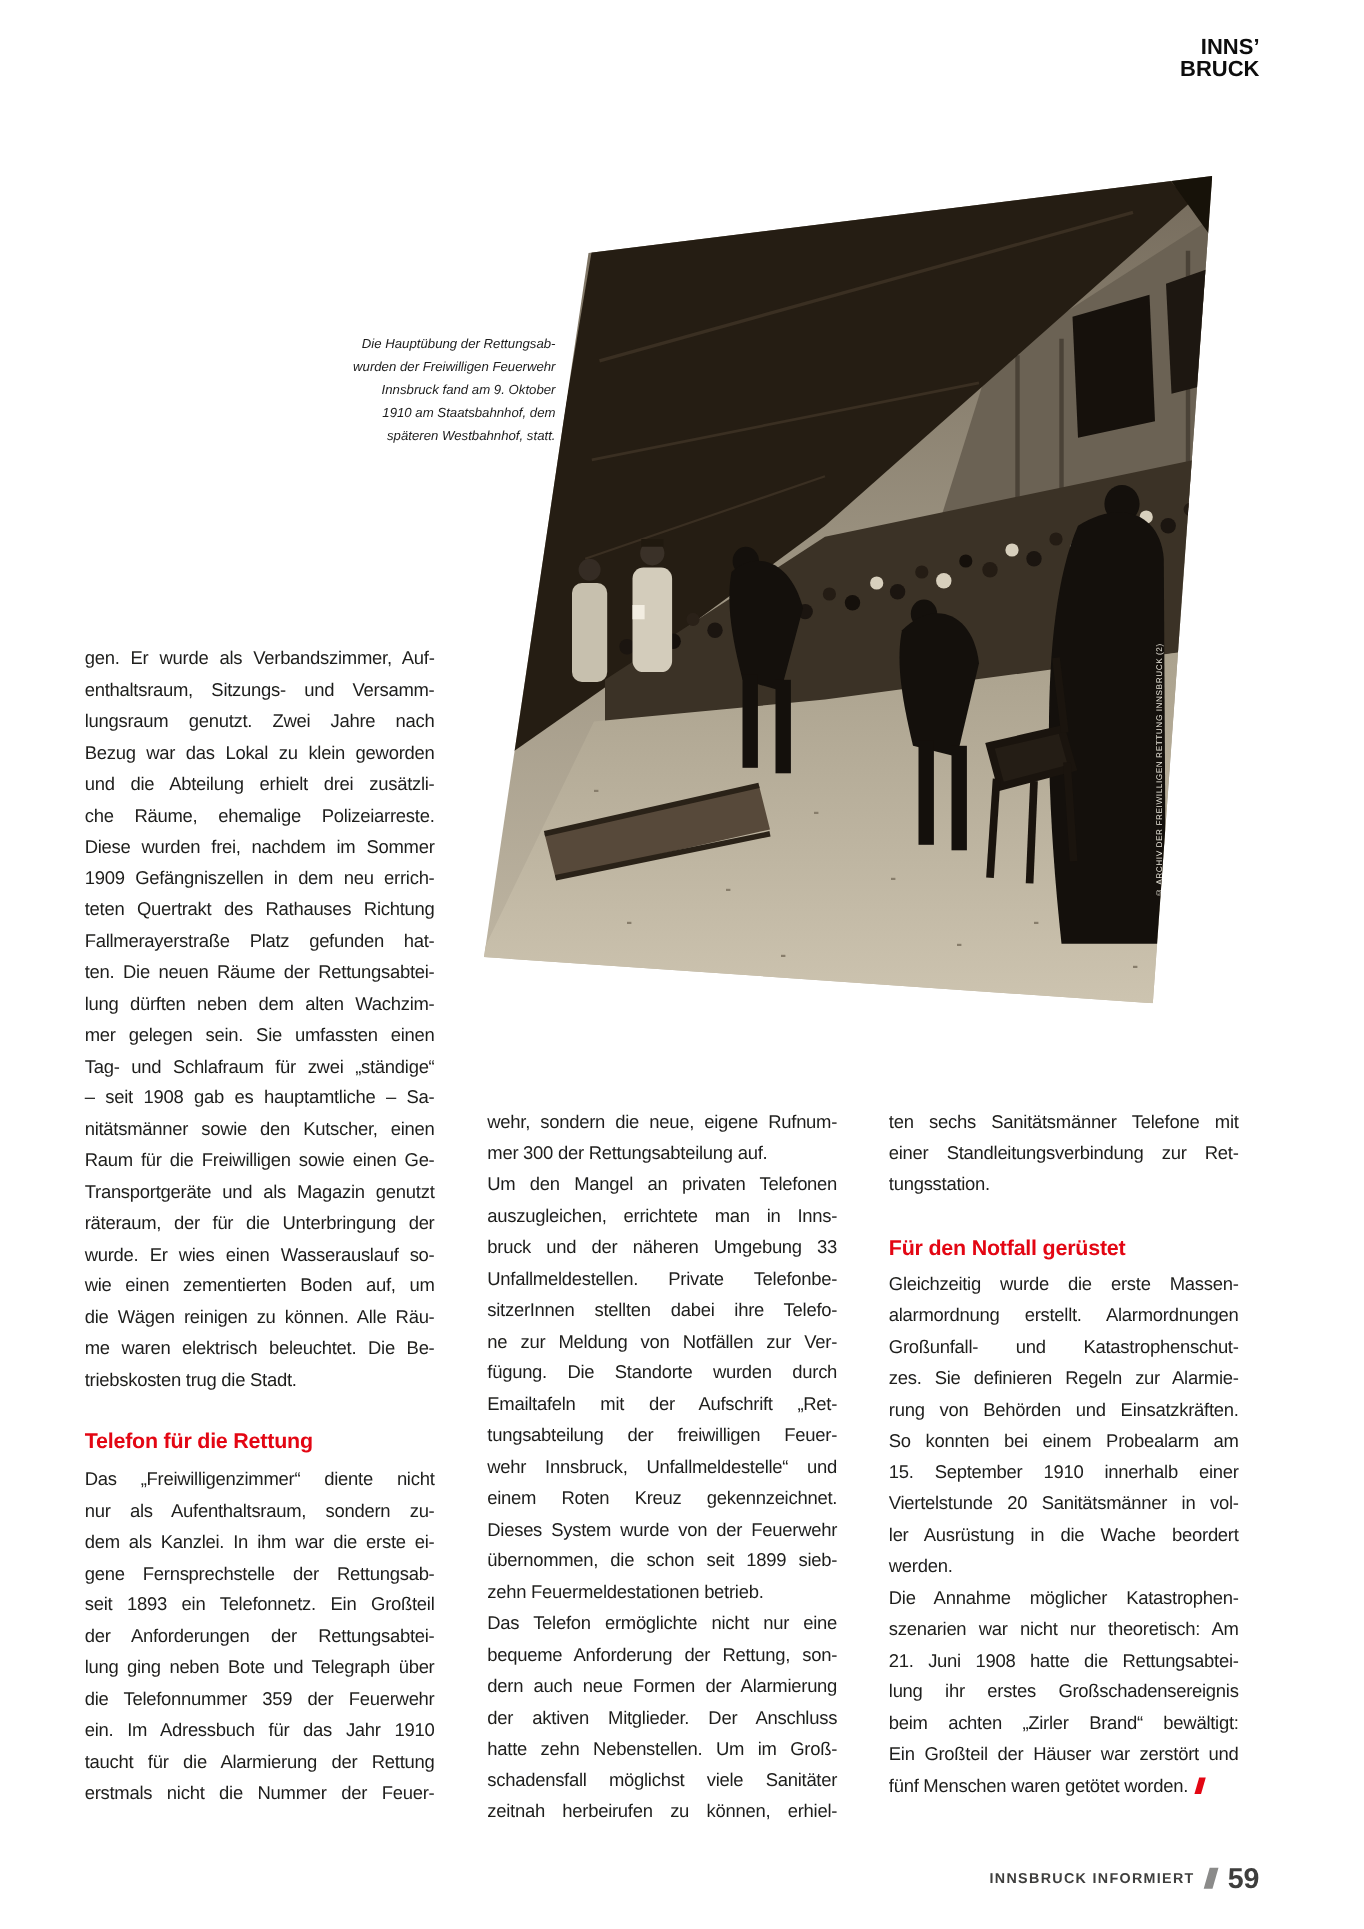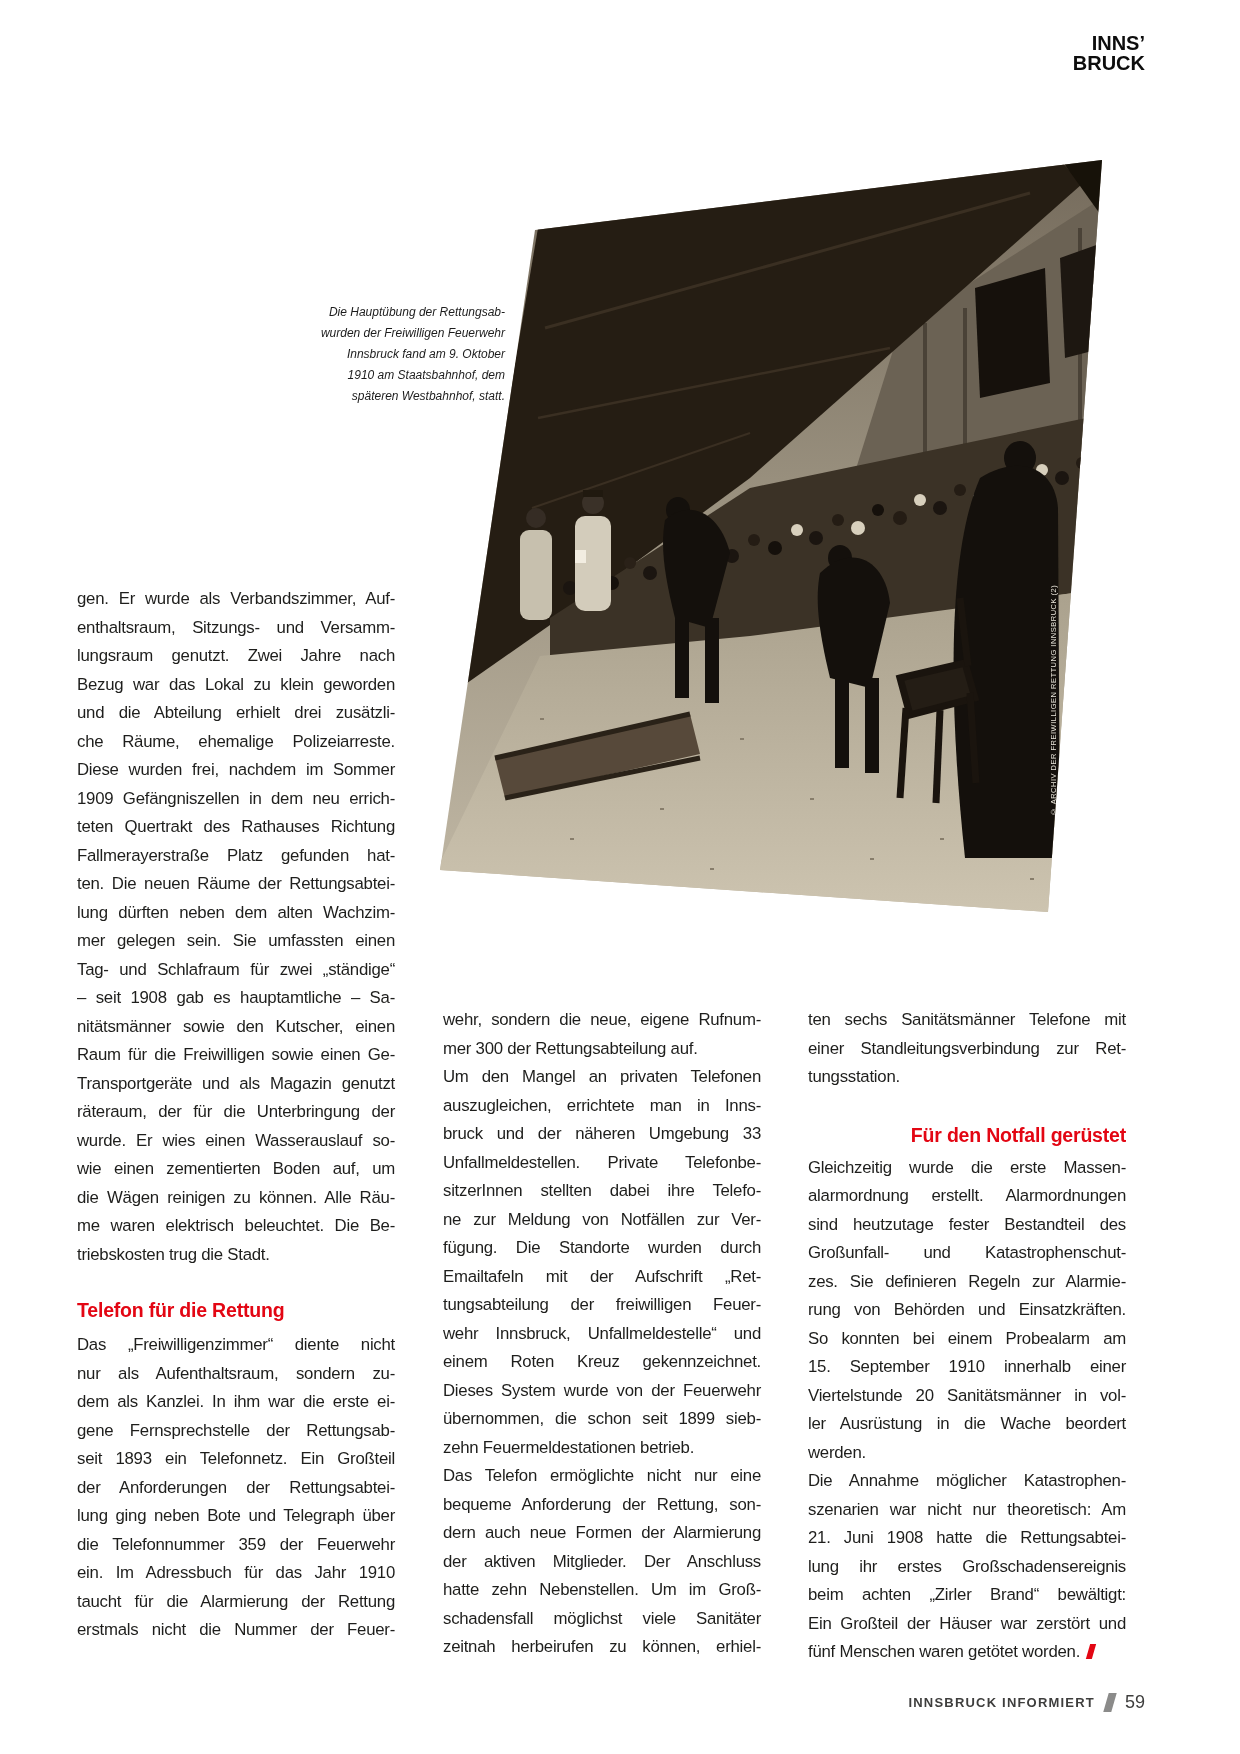--- a/index.html
+++ b/index.html
@@ -41,33 +41,33 @@
   .col-3{left:808px;top:1006px;}
   .col .gline{
     white-space:nowrap;text-align:justify;text-align-last:justify;
     height:28.5px;overflow:visible;
   }
   .col .gline.short{text-align-last:left;}
   .subhead{
     color:#e30613;font-weight:bold;font-size:19.5px;line-height:26px;
     margin:28px 0 8px 0;letter-spacing:-0.2px;
   }
-  .subhead.nf{margin:30px 0 6px 0;text-align:right;}
+  .subhead.nf{margin:30px 0 6px 0;}
   .endmark{
     display:inline-block;width:6px;height:15px;background:#e30613;
     transform:skewX(-16deg);margin-left:8px;vertical-align:-2px;
   }
   
   .footer{
     position:absolute;right:95px;top:1692px;
     display:flex;align-items:center;gap:11px;
   }
   .footer-mag{font-size:13px;font-weight:bold;letter-spacing:1.2px;color:#3e3e3d;}
   .footer-slash{width:8px;height:19px;background:#8b8b8a;transform:skewX(-16deg);}
-  .footer-num{font-size:18px;font-weight:normal;color:#3e3e3d;}
+  .footer-num{font-size:26px;font-weight:bold;color:#3e3e3d;}
 </style>
 </head>
 <body>
 
 <div class="page">
 
   <div class="brand">
     <div>INNS’</div>
     <div>BRUCK</div>
   </div>
@@ -265,21 +265,20 @@
   <div class="col col-3">
     <div>
         <div class="gline">ten sechs Sanitätsmänner Telefone mit</div>
         <div class="gline">einer Standleitungsverbindung zur Ret-</div>
         <div class="gline short">tungsstation.</div>
       </div>
     <div class="subhead nf">Für den Notfall gerüstet</div>
     <div>
         <div class="gline">Gleichzeitig wurde die erste Massen-</div>
         <div class="gline">alarmordnung erstellt. Alarmordnungen</div>
-        <div class="gline">sind heutzutage fester Bestandteil des</div>
         <div class="gline">Großunfall- und Katastrophenschut-</div>
         <div class="gline">zes. Sie definieren Regeln zur Alarmie-</div>
         <div class="gline">rung von Behörden und Einsatzkräften.</div>
         <div class="gline">So konnten bei einem Probealarm am</div>
         <div class="gline">15. September 1910 innerhalb einer</div>
         <div class="gline">Viertelstunde 20 Sanitätsmänner in vol-</div>
         <div class="gline">ler Ausrüstung in die Wache beordert</div>
         <div class="gline short">werden.</div>
         <div class="gline">Die Annahme möglicher Katastrophen-</div>
         <div class="gline">szenarien war nicht nur theoretisch: Am</div>

